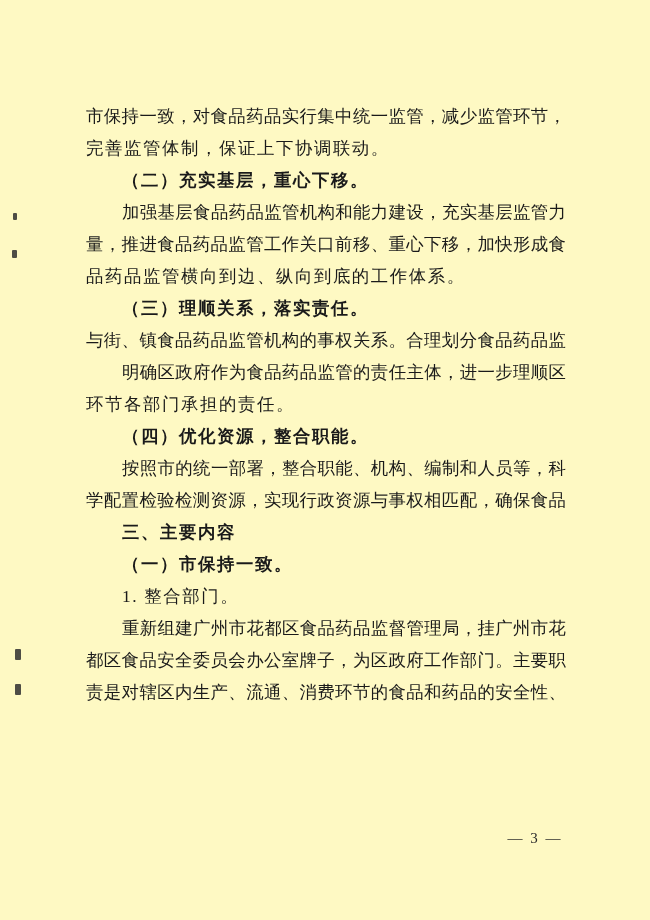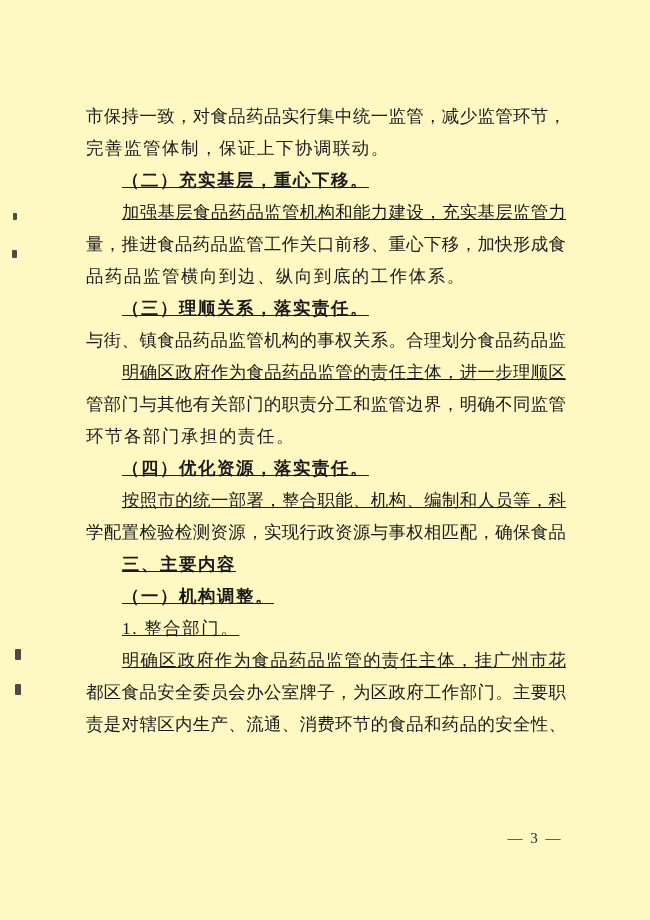--- a/index.html
+++ b/index.html
@@ -31,21 +31,20 @@
     overflow: visible;
   }
   .line.j {
     letter-spacing: normal;
     white-space: normal;
     text-align: justify;
     text-align-last: justify;
   }
   .line.ind {
     padding-left: 36px;
-    text-decoration: underline;
   }
   .line.h {
     font-weight: bold;
   }
   .page-number {
     position: absolute;
     top: 827px;
     left: 500px;
     width: 70px;
     height: 22px;
@@ -75,29 +74,28 @@
   <div class="text-col">
     <div class="line j">市保持一致，对食品药品实行集中统一监管，减少监管环节，</div>
     <div class="line">完善监管体制，保证上下协调联动。</div>
     <div class="line h ind">（二）充实基层，重心下移。</div>
     <div class="line ind j">加强基层食品药品监管机构和能力建设，充实基层监管力</div>
     <div class="line j">量，推进食品药品监管工作关口前移、重心下移，加快形成食</div>
     <div class="line">品药品监管横向到边、纵向到底的工作体系。</div>
     <div class="line h ind">（三）理顺关系，落实责任。</div>
     <div class="line j">与街、镇食品药品监管机构的事权关系。合理划分食品药品监</div>
     <div class="line ind j">明确区政府作为食品药品监管的责任主体，进一步理顺区</div>
-    <div class="line j">管部门与其他有关部门的职责分工和监管边界，明确不同监管</div>
     <div class="line">环节各部门承担的责任。</div>
-    <div class="line h ind">（四）优化资源，落实责任。</div>
+    <div class="line h ind">（四）优化资源，整合职能。</div>
     <div class="line ind j">按照市的统一部署，整合职能、机构、编制和人员等，科</div>
     <div class="line j">学配置检验检测资源，实现行政资源与事权相匹配，确保食品</div>
     <div class="line h ind">三、主要内容</div>
-    <div class="line h ind">（一）机构调整。</div>
+    <div class="line h ind">（一）市保持一致。</div>
     <div class="line ind">1. 整合部门。</div>
-    <div class="line ind j">明确区政府作为食品药品监管的责任主体，挂广州市花</div>
+    <div class="line ind j">重新组建广州市花都区食品药品监督管理局，挂广州市花</div>
     <div class="line j">都区食品安全委员会办公室牌子，为区政府工作部门。主要职</div>
     <div class="line j">责是对辖区内生产、流通、消费环节的食品和药品的安全性、</div>
   </div>
 
   <div class="page-number">— 3 —</div>
 
   <div class="artifact a1"></div>
   <div class="artifact a2"></div>
   <div class="artifact a3"></div>
   <div class="artifact a4"></div>

